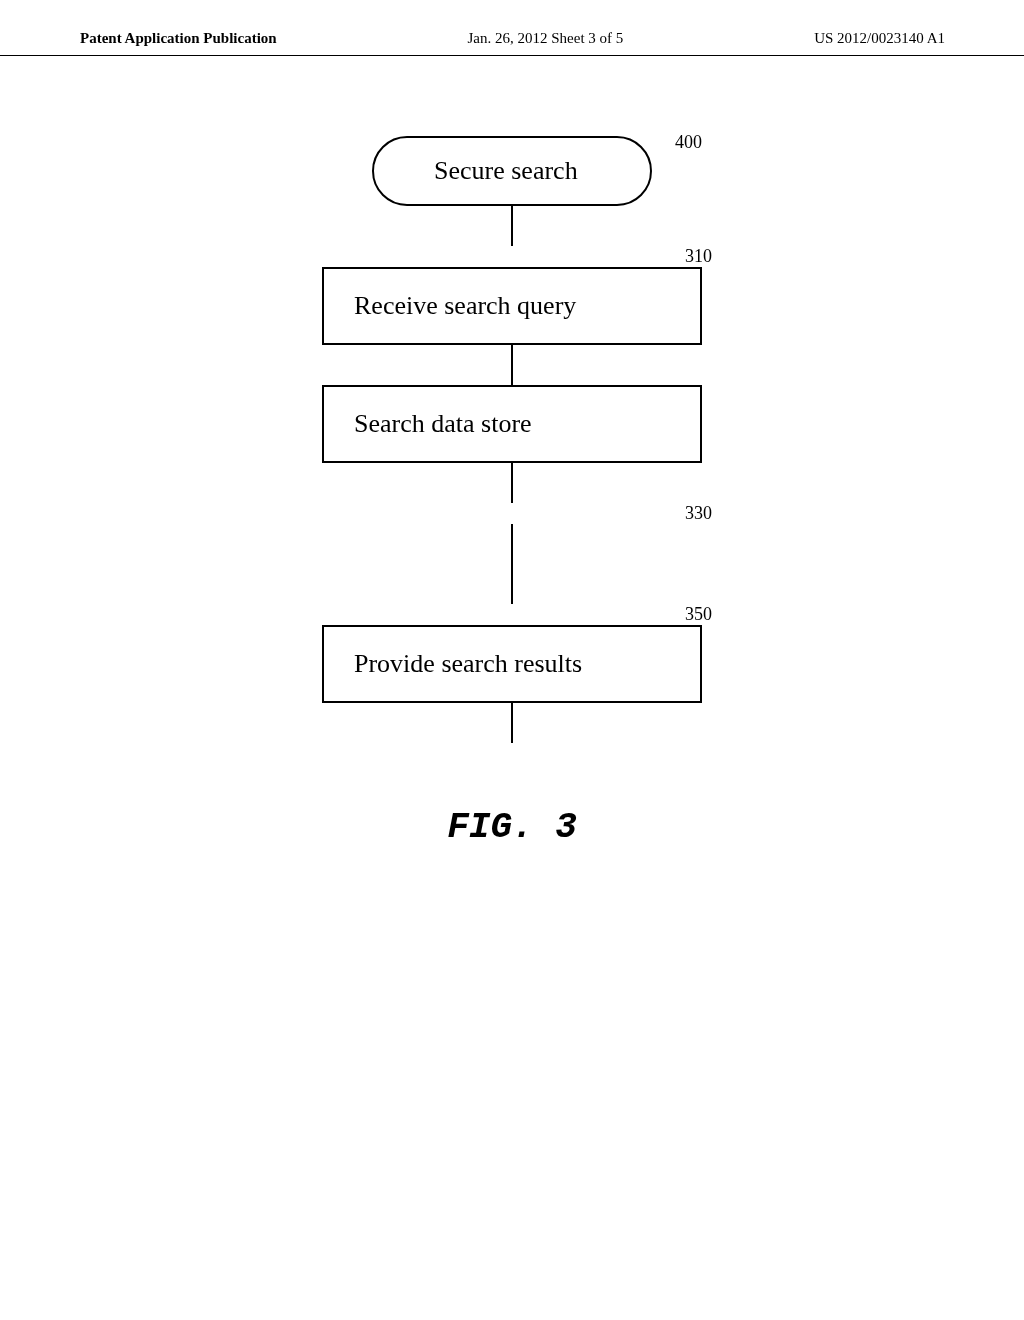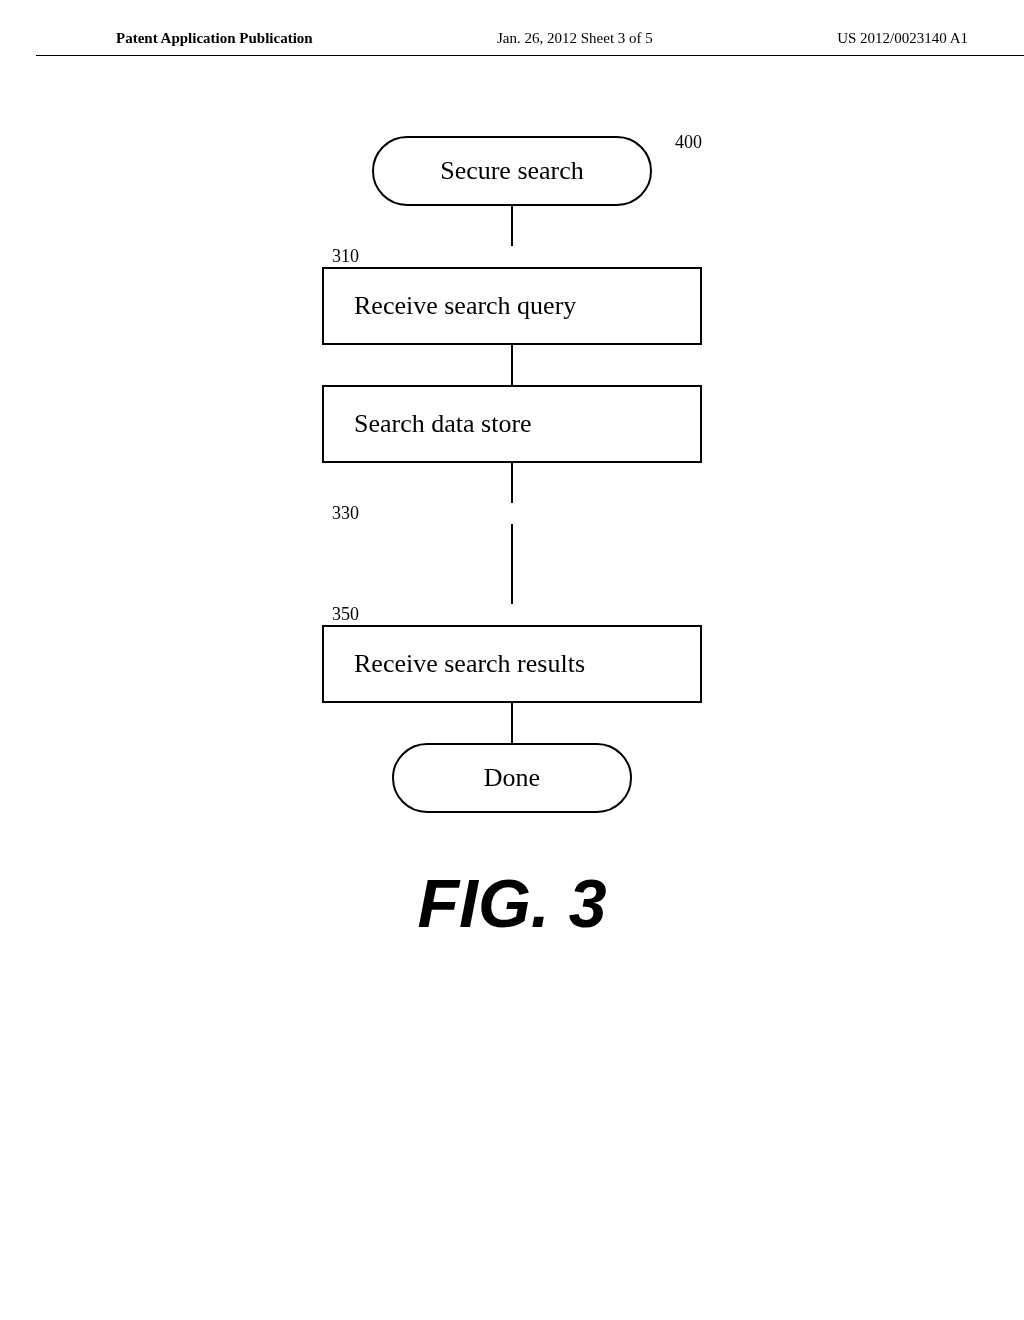--- a/index.html
+++ b/index.html
@@ -14,24 +14,23 @@
       width: 1024px;
       min-height: 1320px;
       position: relative;
     }
 
     
     .page-header {
       display: flex;
       justify-content: space-between;
       align-items: baseline;
-      padding: 30px 56px 0 80px;
+      padding: 30px 79px 0 80px;
       border-bottom: 1px solid #000;
       padding-bottom: 8px;
-      margin-left: 36px;
     }
 
     .header-left {
       font-size: 15px;
       font-weight: bold;
     }
 
     .header-center {
       font-size: 15px;
     }
@@ -58,21 +57,20 @@
       width: 420px;
     }
 
     
     .oval-box {
       background: #ffffff;
       border: 2px solid #000;
       border-radius: 50px;
       padding: 18px 60px;
       font-size: 26px;
-      text-align: center;
       min-width: 280px;
       position: relative;
     }
 
     
     .rect-box {
       background: #ffffff;
       border: 2px solid #000;
       padding: 22px 30px;
       font-size: 26px;
@@ -85,32 +83,32 @@
     .connector {
       width: 2px;
       background: #000;
       height: 40px;
       margin: 0 auto;
     }
 
     
     .figure-caption {
       text-align: center;
-      margin-top: 51px;
-      font-size: 68px;
+      margin-top: 64px;
+      font-size: 36px;
       font-weight: bold;
       font-style: italic;
-      font-family: Liberation Sans, sans-serif;
+      font-family: Liberation Mono, monospace;
     }
 
     .label-row {
       position: relative;
       width: 380px;
       display: flex;
-      justify-content: flex-start;
+      justify-content: flex-end;
     }
 
     .label-right {
       font-size: 18px;
       position: relative;
       right: -10px;
     }
   </style>
 </head>
 <body>
@@ -159,28 +157,23 @@
 
 
 
     <div class="connector"></div>
 
     <div class="label-row">
       <span class="label-right">350</span>
     </div>
 
     <div class="rect-box">
-      <span>Receive search results</span>
+      <span>Provide search results</span>
     </div>
 
     <div class="connector"></div>
 
-    <div style="position:relative; width:380px; display:flex; justify-content:center;">
-      <div class="oval-box" style="min-width:240px; padding: 18px 70px;">
-        <span>Done</span>
-      </div>
-    </div>
 
   </div>
 
   <div class="figure-caption">FIG. 3</div>
 
 </div>
 
 </body></html>

